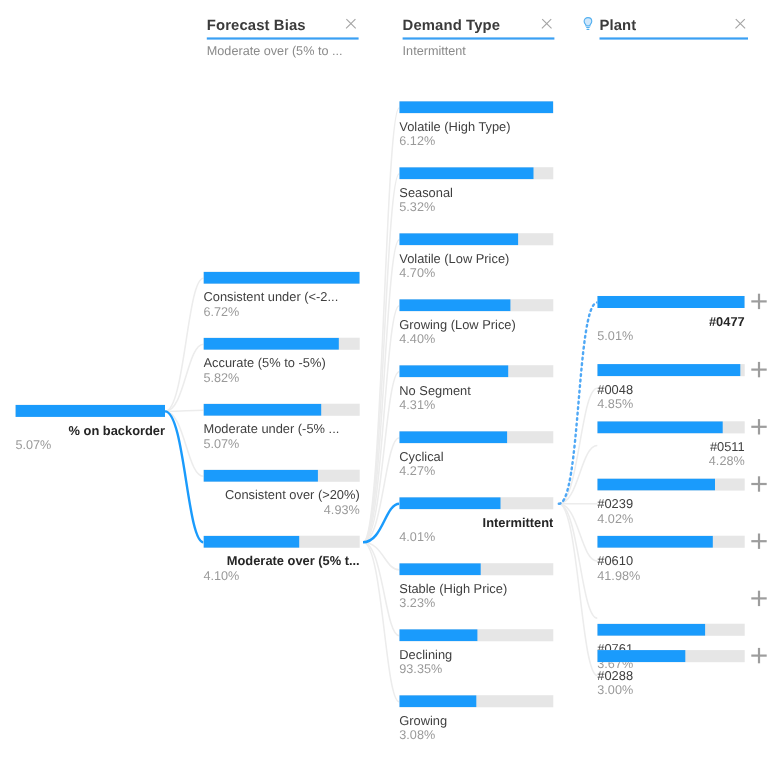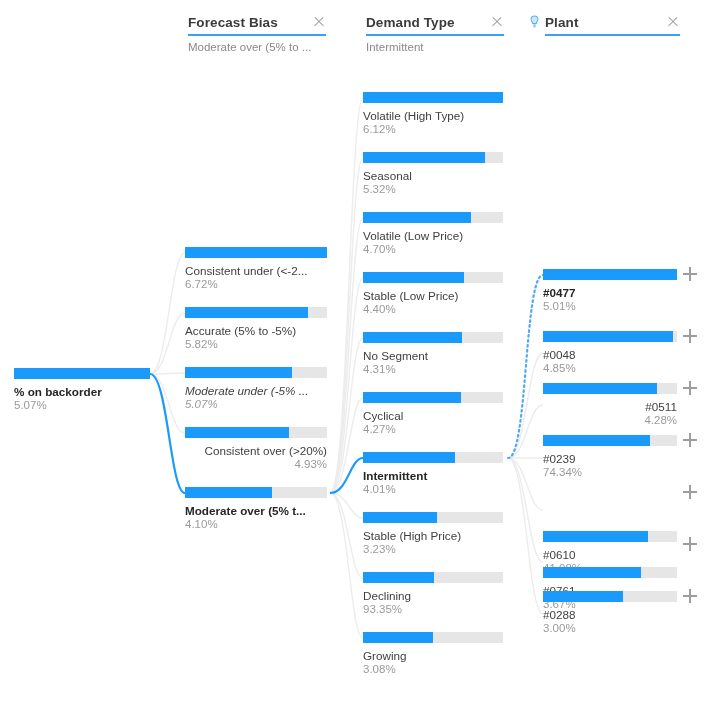--- a/index.html
+++ b/index.html
@@ -40,21 +40,21 @@
   }
 
   
   .node{position:absolute;z-index:2;}
   .bar{position:relative;height:11px;background:#e6e6e6;overflow:hidden;}
   .bar .fill{position:absolute;left:0;top:0;height:11px;background:#1a9bfc;}
   .node .nlabel{
     font-size:11.7px;color:#3f3f3f;margin-top:6px;line-height:13px;
     white-space:nowrap;overflow:hidden;text-overflow:clip;
   }
-  .node.sel .nlabel{font-weight:bold;color:#262626;}
+  .node.sel .nlabel{font-weight:bold;color:#262626;text-align:right;}
   .node .nval{font-size:11.5px;color:#9a9a9a;line-height:13px;margin-top:1px;}
 
   
   .plus{
     position:absolute;width:16px;height:16px;cursor:pointer;z-index:3;
   }
   .plus:before,.plus:after{
     content:"";position:absolute;background:#9d9d9d;
   }
   .plus:before{left:7.2px;top:1px;width:1.4px;height:14px;}
@@ -151,21 +151,21 @@
     <div class="nlabel">Consistent under (&lt;-2...</div>
     <div class="nval">6.72%</div>
   </div>
   <div class="node" style="left:185px;top:307px;width:142px;">
     <div class="bar">
         <div class="fill" style="width:86.6%"></div>
       </div>
     <div class="nlabel">Accurate (5% to -5%)</div>
     <div class="nval">5.82%</div>
   </div>
-  <div class="node" style="left:185px;top:367px;width:142px;font-style:italic;">
+  <div class="node" style="left:185px;top:367px;width:142px;">
     <div class="bar">
         <div class="fill" style="width:75.4%"></div>
       </div>
     <div class="nlabel">Moderate under (-5% ...</div>
     <div class="nval">5.07%</div>
   </div>
   <div class="node" style="left:185px;top:427px;width:142px;text-align:right;">
     <div class="bar">
         <div class="fill" style="width:73.4%"></div>
       </div>
@@ -198,21 +198,21 @@
     <div class="bar">
         <div class="fill" style="width:76.8%"></div>
       </div>
     <div class="nlabel">Volatile (Low Price)</div>
     <div class="nval">4.70%</div>
   </div>
   <div class="node" style="left:363px;top:272px;width:140px;">
     <div class="bar">
         <div class="fill" style="width:71.9%"></div>
       </div>
-    <div class="nlabel">Stable (Low Price)</div>
+    <div class="nlabel">Growing (Low Price)</div>
     <div class="nval">4.40%</div>
   </div>
   <div class="node" style="left:363px;top:332px;width:140px;">
     <div class="bar">
         <div class="fill" style="width:70.4%"></div>
       </div>
     <div class="nlabel">No Segment</div>
     <div class="nval">4.31%</div>
   </div>
   <div class="node" style="left:363px;top:392px;width:140px;">
@@ -276,25 +276,25 @@
     <div class="nlabel">#0511</div>
     <div class="nval">4.28%</div>
   </div>
   <div class="plus" style="left:682px;top:380px;"></div>
 
   <div class="node" style="left:543px;top:435px;width:134px;">
     <div class="bar">
         <div class="fill" style="width:80.2%"></div>
       </div>
     <div class="nlabel">#0239</div>
-    <div class="nval">74.34%</div>
+    <div class="nval">4.02%</div>
   </div>
   <div class="plus" style="left:682px;top:432px;"></div>
 
-  <div class="node" style="left:543px;top:487px;width:134px;margin-top:44px;">
+  <div class="node" style="left:543px;top:487px;width:134px;">
     <div class="bar">
         <div class="fill" style="width:78.4%"></div>
       </div>
     <div class="nlabel">#0610</div>
     <div class="nval">41.98%</div>
   </div>
   <div class="plus" style="left:682px;top:484px;"></div>
 
   <div class="node" style="left:543px;top:539px;width:134px;margin-top:28px;">
     <div class="bar">

